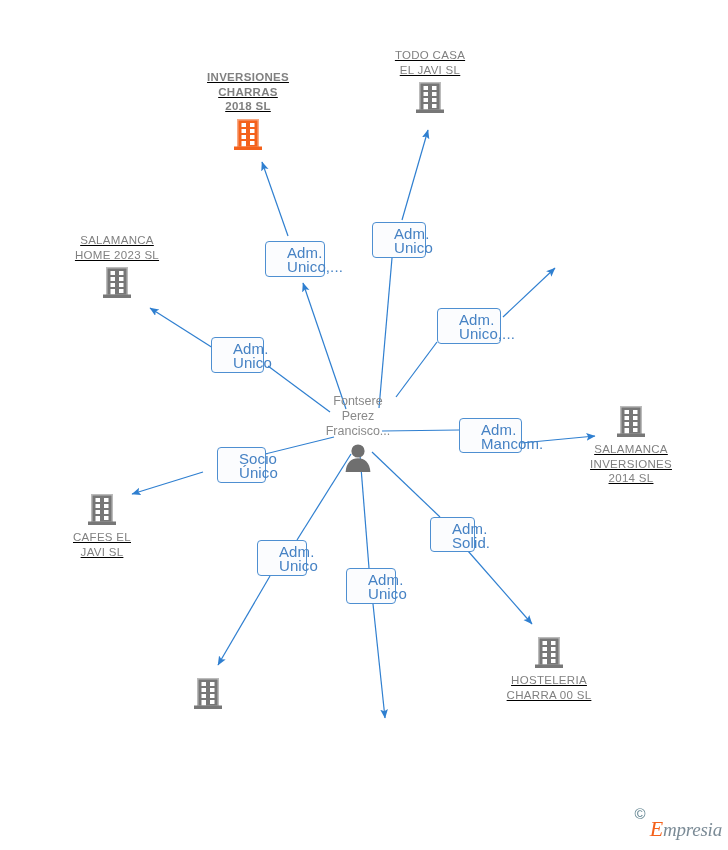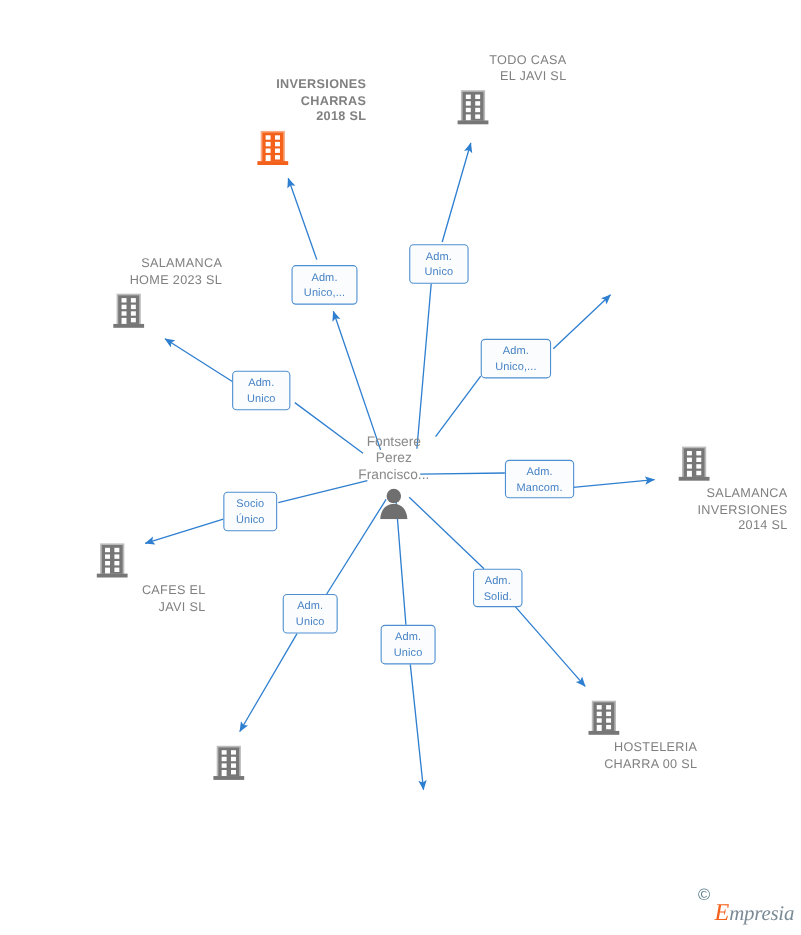--- a/index.html
+++ b/index.html
@@ -24,22 +24,23 @@
     top: 0;
     width: 728px;
     height: 850px;
   }
 
   
   .node {
     position: absolute;
     width: 170px;
     margin-left: -85px;
-    text-align: right;
+    text-align: center;
     pointer-events: auto;
+    text-decoration: underline;
   }
   .node .caption {
     font-size: 11.5px;
     line-height: 14.5px;
     color: #808080;
     letter-spacing: .3px;
     white-space: pre-line;
   }
   .node.focus .caption {
     font-weight: bold;
@@ -68,24 +69,23 @@
   }
 
   
   .rel {
     position: absolute;
     box-sizing: border-box;
     background: #fbfcfe;
     border: 1px solid #4e8fd1;
     border-radius: 4px;
     color: #4682c4;
-    font-size: 10px;
+    font-size: 15px;
     line-height: 13.5px;
-    text-align: center;
-    padding: 4px 5px;
+    padding: 4px 21px;
     white-space: pre-line;
     letter-spacing: .1px;
   }
 
   
   #watermark {
     position: absolute;
     right: 6px;
     bottom: 8px;
     display: flex;
@@ -313,21 +313,21 @@
 
   <div class="rel" style="left:437px; top:308px; width:64px; height:36px;">Adm.
 Unico,...</div>
 
   <div class="rel" style="left:211px; top:337px; width:53px; height:36px;">Adm.
 Unico</div>
 
   <div class="rel" style="left:459px; top:418px; width:63px; height:35px;">Adm.
 Mancom.</div>
 
-  <div class="rel" style="left:203px; top:447px; width:49px; height:36px;">Socio
+  <div class="rel" style="left:217px; top:447px; width:49px; height:36px;">Socio
 Único</div>
 
   <div class="rel" style="left:430px; top:517px; width:45px; height:35px;">Adm.
 Solid.</div>
 
   <div class="rel" style="left:257px; top:540px; width:50px; height:36px;">Adm.
 Unico</div>
 
   <div class="rel" style="left:346px; top:568px; width:50px; height:36px;">Adm.
 Unico</div>

